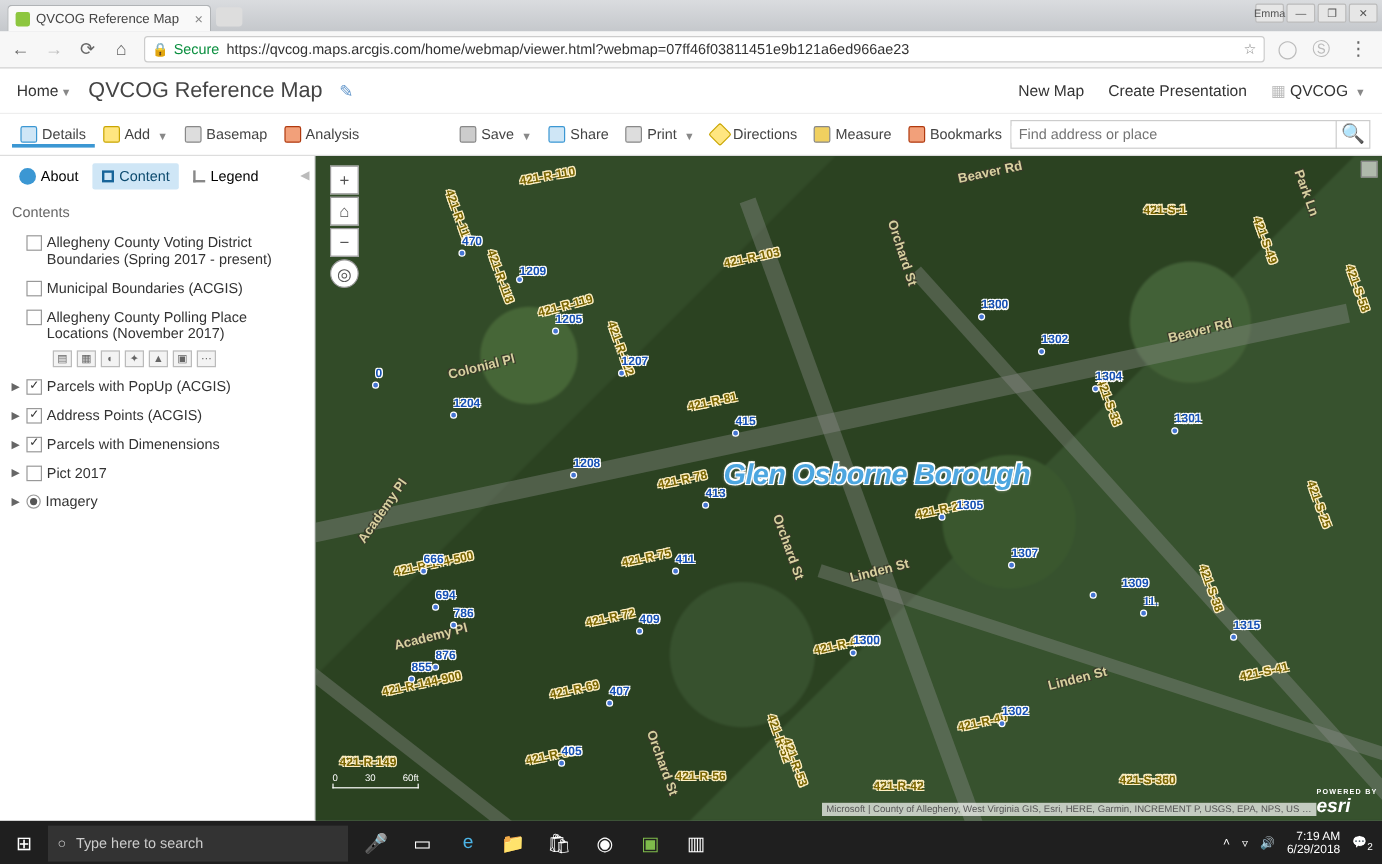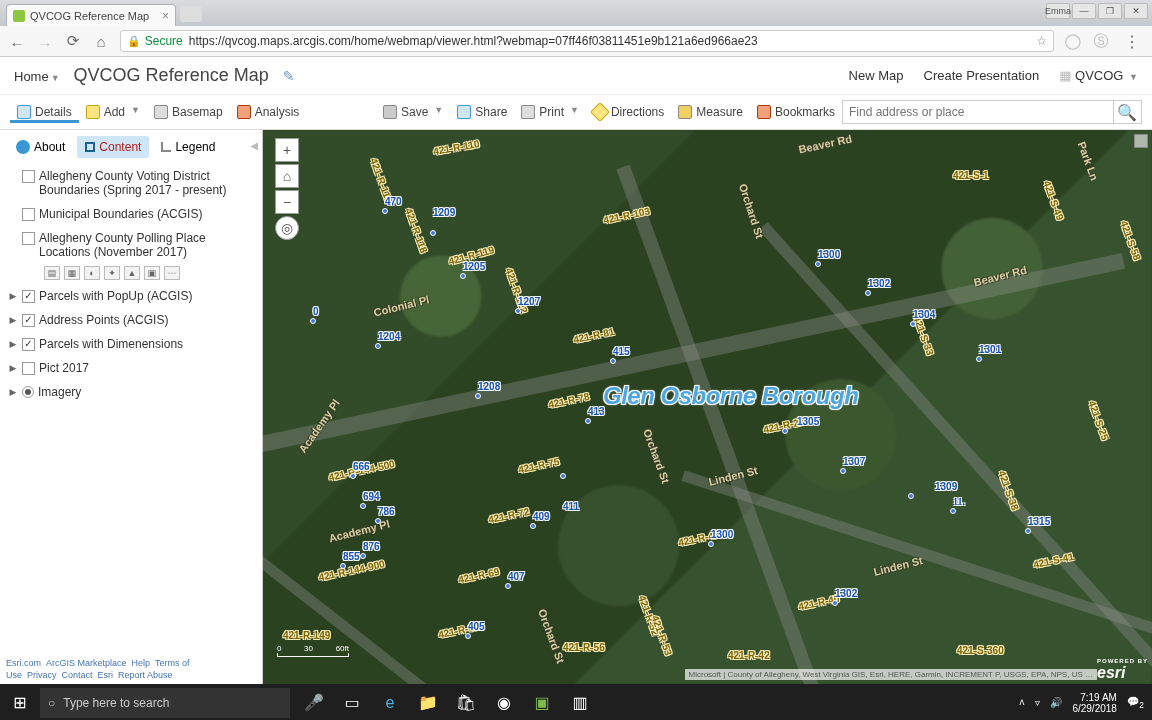--- a/index.html
+++ b/index.html
@@ -22,21 +22,21 @@
 .menu-dots{font-size:16px;color:#666;padding:0 4px}
 
 .app-header{height:38px;display:flex;align-items:center;padding:0 14px;gap:14px;border-bottom:1px solid #eee}
 .home-link{font-size:13px;color:#333}
 .caret{font-size:9px;color:#888;margin-left:2px}
 .map-title{font-size:18px;color:#444;font-weight:300}
 .pencil{color:#69c;font-size:14px}
 .hdr-right{margin-left:auto;display:flex;gap:20px;font-size:13px;color:#333}
 
 .toolbar{height:35px;border-bottom:1px solid #ddd;display:flex;align-items:center;padding:0 10px}
-.tbtn{display:flex;align-items:flex-start;font-size:12px;color:#444;padding:4px 7px;gap:4px;cursor:pointer}
+.tbtn{display:flex;align-items:flex-end;font-size:12px;color:#444;padding:4px 7px;gap:4px;cursor:pointer}
 .tbtn .ic{width:14px;height:14px;display:inline-block;border:1px solid;border-radius:2px}
 .tbtn.details .ic{border-color:#3b97d3;background:#cfe6f6}
 .tbtn.details{border-bottom:3px solid #3b97d3;padding-bottom:1px}
 .tbtn.add .ic{border-color:#c9a500;background:#ffe680}
 .tbtn.bm .ic{border-color:#888;background:#ddd}
 .tbtn.an .ic{border-color:#b0390e;background:#f2a07a}
 .tbtn.save .ic{border-color:#888;background:#ccc}
 .tbtn.share .ic{border-color:#3b97d3;background:#cfe6f6}
 .tbtn.print .ic{border-color:#888;background:#ddd}
 .tbtn.dir .ic{border-color:#c9a500;background:#ffe680;transform:rotate(45deg)}
@@ -46,21 +46,21 @@
 .search-box{width:300px;height:24px;border:1px solid #ccc;display:flex;align-items:center}
 .search-box input{flex:1;border:none;outline:none;font-size:12px;padding:0 6px;color:#888}
 .search-btn{width:28px;height:24px;border-left:1px solid #ccc;display:flex;align-items:center;justify-content:center;color:#666}
 
 .main{display:flex;height:calc(720px - 26px - 30px - 38px - 35px - 37px)}
 .side{width:263px;border-right:1px solid #ccc;display:flex;flex-direction:column;position:relative}
 .side-tabs{display:flex;padding:6px 8px;gap:4px}
 .stab{display:flex;align-items:center;gap:4px;font-size:12px;padding:4px 8px;border-radius:2px}
 .stab .sic{width:14px;height:14px;border-radius:50%}
 .stab.about .sic{background:#3b97d3}
-.stab.content{background:#cfe6f6;color:#b91c1c}
+.stab.content{background:#cfe6f6;color:#0c4a6e}
 .stab.content .sic{border:2px solid #176499;width:10px;height:10px;border-radius:0;background:none}
 .stab.legend .sic{border-left:2px solid #888;border-bottom:2px solid #888;width:10px;height:10px;border-radius:0;background:none}
 .collapse{position:absolute;right:4px;top:10px;color:#bbb;font-size:10px}
 .contents-h{font-size:12px;color:#666;padding:6px 10px}
 .layer-list{font-size:12px;color:#333;padding:0 6px;overflow:auto}
 .layer{display:flex;align-items:flex-start;padding:5px 2px;gap:4px}
 .expand{width:10px;font-size:9px;color:#666;padding-top:2px;text-align:center}
 .chk{width:13px;height:13px;border:1px solid #999;margin-top:1px;flex-shrink:0}
 .chk.on::after{content:"✓";font-size:10px;color:#333;display:block;line-height:10px;text-align:center}
 .rad{width:12px;height:12px;border:1px solid #999;border-radius:50%;margin-top:1px;flex-shrink:0;position:relative}
@@ -217,20 +217,21 @@
       <div class="stab content">
           <span class="sic"></span>
           <span>Content</span>
         </div>
       <div class="stab legend">
           <span class="sic"></span>
           <span>Legend</span>
         </div>
       <div class="collapse">◀</div>
     </div>
+    <div class="contents-h">Contents</div>
     <div class="layer-list" id="layer-list">
         <div class="layer">
           <span class="expand"></span>
     <span class="chk "></span>
     <span class="lname">Allegheny County Voting District Boundaries (Spring 2017 - present)</span>
         </div>
         <div class="layer">
           <span class="expand"></span>
     <span class="chk "></span>
     <span class="lname">Municipal Boundaries (ACGIS)</span>
@@ -268,21 +269,20 @@
           <span class="expand">▶</span>
     <span class="chk "></span>
     <span class="lname">Pict 2017</span>
         </div>
         <div class="layer">
           <span class="expand">▶</span>
     <span class="rad on"></span>
     <span class="lname">Imagery</span>
         </div>
       </div>
-    <div class="side-footer" id="side-footer"><span>Esri.com</span><span>ArcGIS Marketplace</span><span>Help</span><span>Terms of Use</span><span>Privacy</span><span>Contact</span><span>Esri</span><span>Report Abuse</span></div>
   </div>
 
   <div class="map">
     <div class="sat"></div>
     <div class="road r1"></div>
     <div class="road r2"></div>
     <div class="road r3"></div>
     <div class="road r4"></div>
     <div class="road r5"></div>
     <div class="mc">
@@ -316,50 +316,50 @@
         <div class="label" style="left: 415px; top: 403px; transform: rotate(-12deg);">421-R-48</div>
         <div class="label" style="left: 535px; top: 467px; transform: rotate(-12deg);">421-R-40</div>
         <div class="label" style="left: 500px; top: 290px; transform: rotate(-12deg);">421-R-27</div>
         <div class="label" style="left: 690px; top: 40px; transform: rotate(0deg);">421-S-1</div>
         <div class="label" style="left: 770px; top: 65px; transform: rotate(70deg);">421-S-49</div>
         <div class="label" style="left: 847px; top: 105px; transform: rotate(70deg);">421-S-58</div>
         <div class="label" style="left: 640px; top: 200px; transform: rotate(70deg);">421-S-33</div>
         <div class="label" style="left: 725px; top: 355px; transform: rotate(70deg);">421-S-38</div>
         <div class="label" style="left: 815px; top: 285px; transform: rotate(70deg);">421-S-25</div>
         <div class="label" style="left: 770px; top: 425px; transform: rotate(-12deg);">421-S-41</div>
-        <div class="label" style="left: 694px; top: 515px; transform: rotate(0deg);">421-S-360</div>
+        <div class="label" style="left: 670px; top: 515px; transform: rotate(0deg);">421-S-360</div>
         <div class="label" style="left: 110px; top: 170px; transform: rotate(-14deg); color: rgb(216, 208, 160); font-size: 11px; text-shadow: rgb(58, 58, 42) -1px -1px 0px, rgb(58, 58, 42) 1px 1px 0px;">Colonial Pl</div>
         <div class="label" style="left: 25px; top: 290px; transform: rotate(-55deg); color: rgb(216, 208, 160); font-size: 11px; text-shadow: rgb(58, 58, 42) -1px -1px 0px, rgb(58, 58, 42) 1px 1px 0px;">Academy Pl</div>
         <div class="label" style="left: 65px; top: 395px; transform: rotate(-14deg); color: rgb(216, 208, 160); font-size: 11px; text-shadow: rgb(58, 58, 42) -1px -1px 0px, rgb(58, 58, 42) 1px 1px 0px;">Academy Pl</div>
         <div class="label" style="left: 460px; top: 75px; transform: rotate(72deg); color: rgb(216, 208, 160); font-size: 11px; text-shadow: rgb(58, 58, 42) -1px -1px 0px, rgb(58, 58, 42) 1px 1px 0px;">Orchard St</div>
         <div class="label" style="left: 365px; top: 320px; transform: rotate(70deg); color: rgb(216, 208, 160); font-size: 11px; text-shadow: rgb(58, 58, 42) -1px -1px 0px, rgb(58, 58, 42) 1px 1px 0px;">Orchard St</div>
         <div class="label" style="left: 260px; top: 500px; transform: rotate(70deg); color: rgb(216, 208, 160); font-size: 11px; text-shadow: rgb(58, 58, 42) -1px -1px 0px, rgb(58, 58, 42) 1px 1px 0px;">Orchard St</div>
         <div class="label" style="left: 445px; top: 340px; transform: rotate(-14deg); color: rgb(216, 208, 160); font-size: 11px; text-shadow: rgb(58, 58, 42) -1px -1px 0px, rgb(58, 58, 42) 1px 1px 0px;">Linden St</div>
         <div class="label" style="left: 610px; top: 430px; transform: rotate(-14deg); color: rgb(216, 208, 160); font-size: 11px; text-shadow: rgb(58, 58, 42) -1px -1px 0px, rgb(58, 58, 42) 1px 1px 0px;">Linden St</div>
         <div class="label" style="left: 535px; top: 8px; transform: rotate(-12deg); color: rgb(216, 208, 160); font-size: 11px; text-shadow: rgb(58, 58, 42) -1px -1px 0px, rgb(58, 58, 42) 1px 1px 0px;">Beaver Rd</div>
         <div class="label" style="left: 710px; top: 140px; transform: rotate(-14deg); color: rgb(216, 208, 160); font-size: 11px; text-shadow: rgb(58, 58, 42) -1px -1px 0px, rgb(58, 58, 42) 1px 1px 0px;">Beaver Rd</div>
         <div class="label" style="left: 805px; top: 25px; transform: rotate(70deg); color: rgb(216, 208, 160); font-size: 11px; text-shadow: rgb(58, 58, 42) -1px -1px 0px, rgb(58, 58, 42) 1px 1px 0px;">Park Ln</div>
         <div class="pt" style="left: 119px; top: 78px;"></div>
         <div class="num" style="left: 122px; top: 66px;">470</div>
         <div class="pt" style="left: 167px; top: 100px;"></div>
-        <div class="num" style="left: 170px; top: 77px;">1209</div>
+        <div class="num" style="left: 170px; top: 91px;">1209</div>
         <div class="pt" style="left: 197px; top: 143px;"></div>
         <div class="num" style="left: 200px; top: 131px;">1205</div>
         <div class="pt" style="left: 252px; top: 178px;"></div>
         <div class="num" style="left: 255px; top: 166px;">1207</div>
         <div class="pt" style="left: 112px; top: 213px;"></div>
         <div class="num" style="left: 115px; top: 201px;">1204</div>
         <div class="pt" style="left: 212px; top: 263px;"></div>
         <div class="num" style="left: 215px; top: 251px;">1208</div>
         <div class="pt" style="left: 347px; top: 228px;"></div>
         <div class="num" style="left: 350px; top: 216px;">415</div>
         <div class="pt" style="left: 322px; top: 288px;"></div>
         <div class="num" style="left: 325px; top: 276px;">413</div>
         <div class="pt" style="left: 297px; top: 343px;"></div>
-        <div class="num" style="left: 300px; top: 331px; margin-top: 40px;">411</div>
+        <div class="num" style="left: 300px; top: 331px;">411</div>
         <div class="pt" style="left: 267px; top: 393px;"></div>
         <div class="num" style="left: 270px; top: 381px;">409</div>
         <div class="pt" style="left: 242px; top: 453px;"></div>
         <div class="num" style="left: 245px; top: 441px;">407</div>
         <div class="pt" style="left: 202px; top: 503px;"></div>
         <div class="num" style="left: 205px; top: 491px;">405</div>
         <div class="pt" style="left: 87px; top: 343px;"></div>
         <div class="num" style="left: 90px; top: 331px;">666</div>
         <div class="pt" style="left: 97px; top: 373px;"></div>
         <div class="num" style="left: 100px; top: 361px;">694</div>

